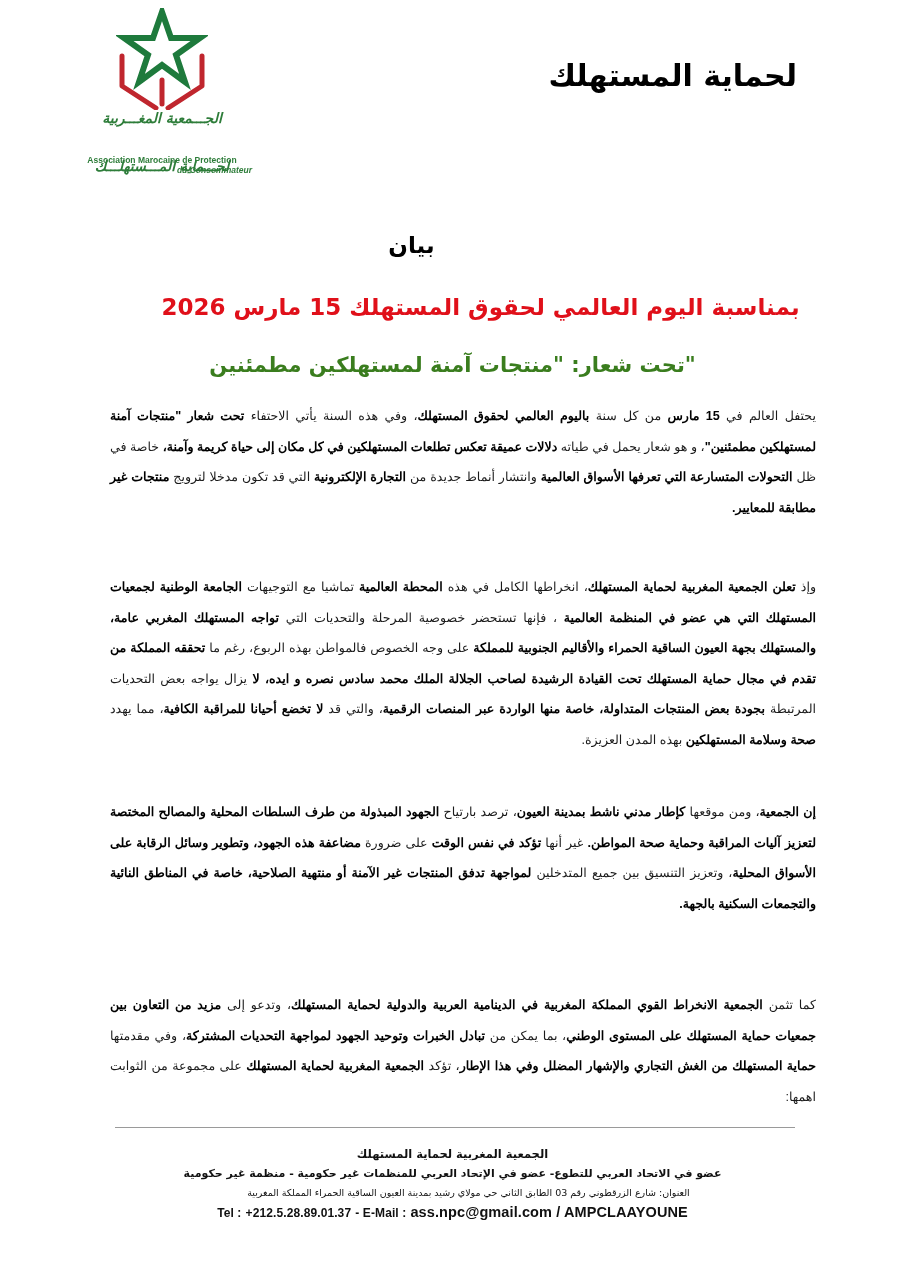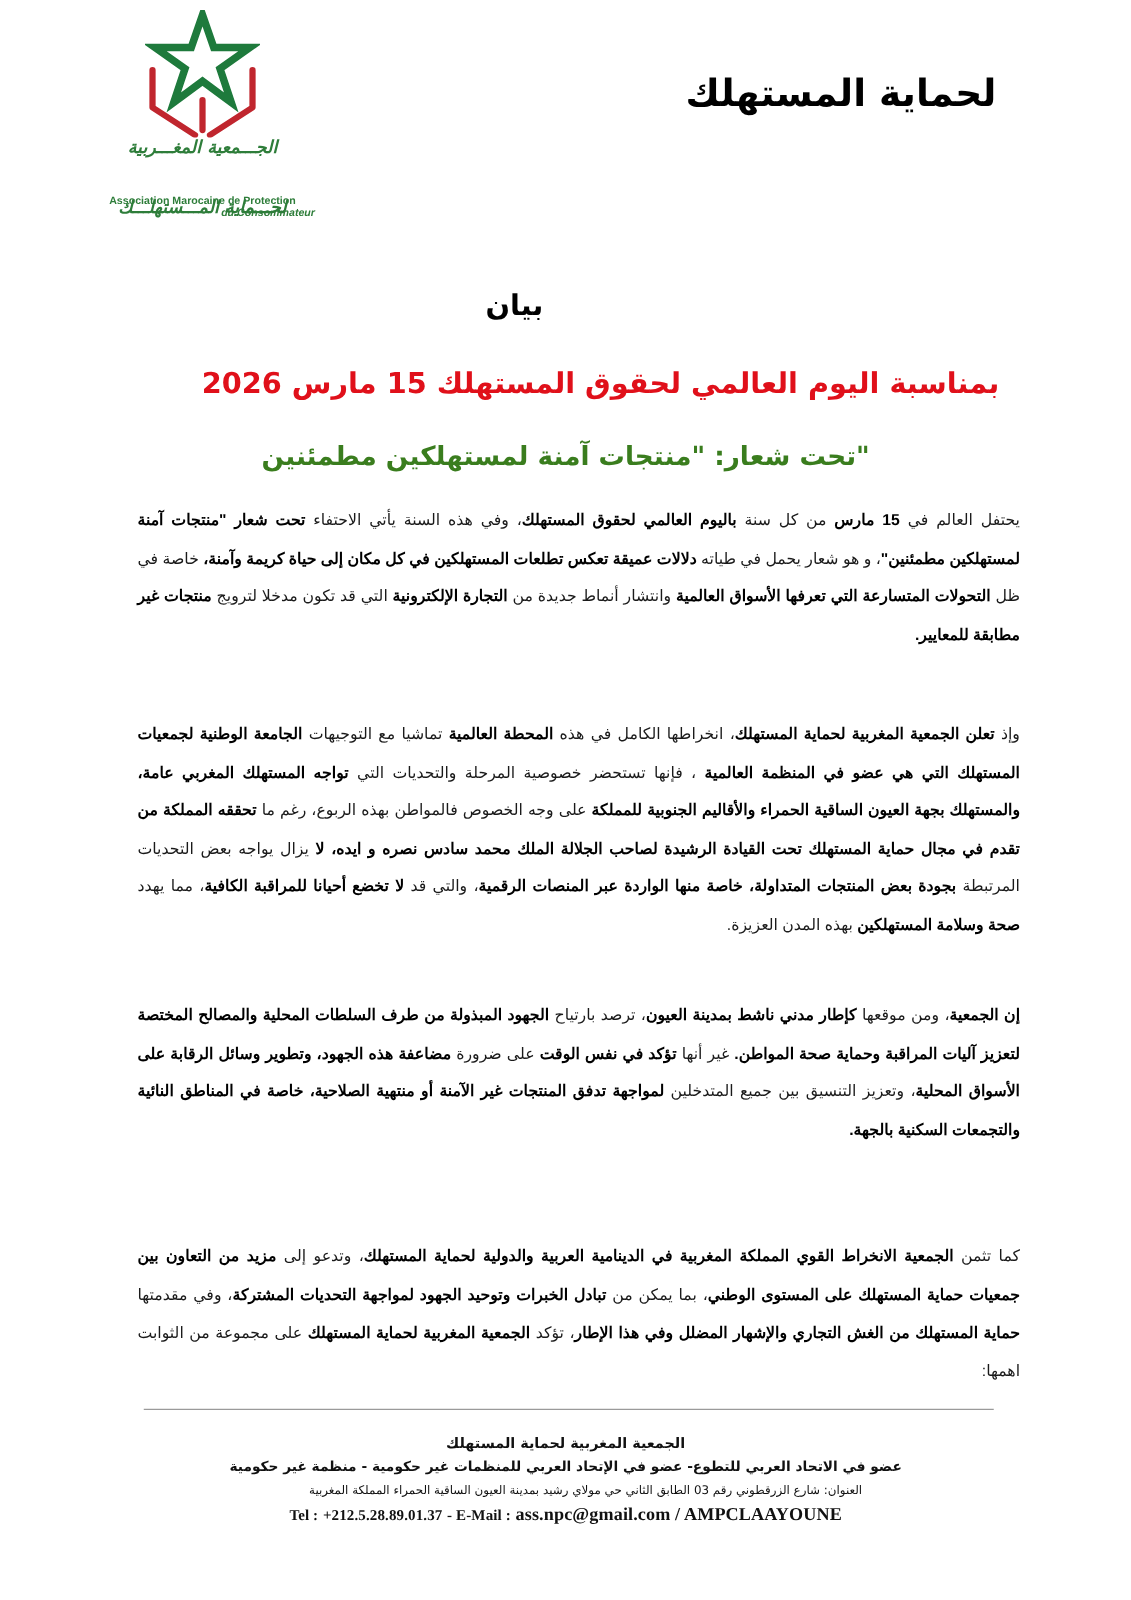--- a/index.html
+++ b/index.html
@@ -141,21 +141,21 @@
       direction: rtl;
       color: #111;
       font-weight: bold;
     }
     .f1 { top: 1147px; font-size: 11.5px; }
     .f2 { top: 1167px; font-size: 11px; }
     .f3 { top: 1187px; font-size: 9.5px; font-weight: normal; padding-left: 16px; }
     .f4 {
       top: 1204px;
       direction: ltr;
-      font-family: Liberation Serif, serif;
+      font-family: Liberation Sans, sans-serif;
       font-size: 14.5px;
       font-weight: bold;
       letter-spacing: 0.1px;
     }
     .f4 .small { font-size: 12px; }
   </style>
 </head>
 <body>
 
 <div class="logo">

